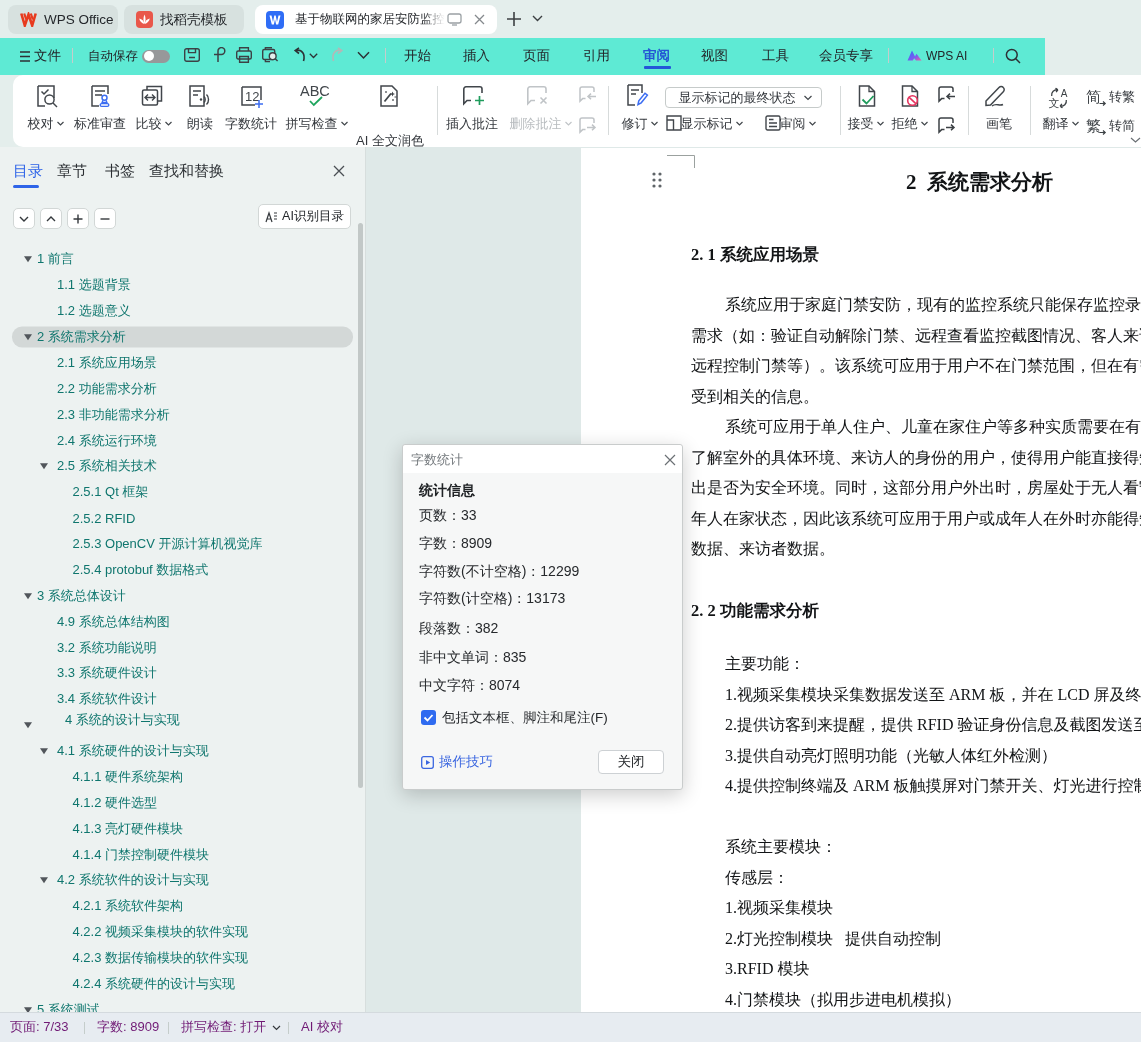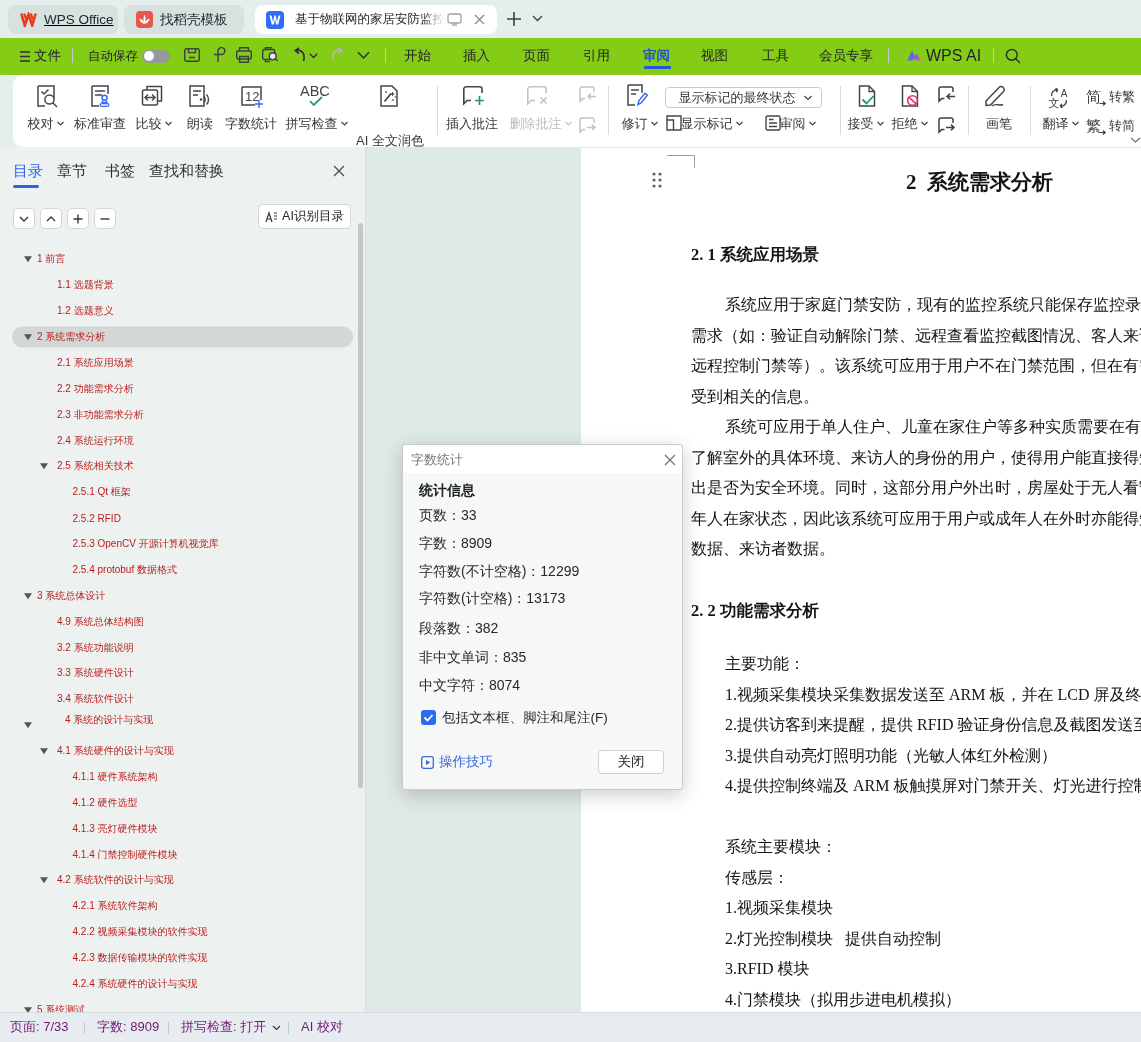--- a/index.html
+++ b/index.html
@@ -9,40 +9,40 @@
   svg { display:block; }
 
   
   .tabbar { position:absolute; left:0; top:0; width:1141px; height:38px; background:#e4eeec; }
   .tab { position:absolute; top:5px; height:29px; border-radius:8px; display:flex; align-items:center; }
   .tab.gray { background:#d7e1df; }
   .tab.active { background:#ffffff; }
   .tabtxt { font-size:13.5px; color:#24272b; }
 
   
-  .menubar { position:absolute; left:0; top:38px; width:1141px; height:37px; background:#84cc16; }
+  .menubar { position:absolute; left:0; top:38px; width:1045px; height:37px; background:#5eead4; }
   .mitem { font-size:13.5px; color:#23262a; }
   .mitem.sel { color:#2455d4; font-weight:bold; }
   .vsep { position:absolute; width:1px; background:#c5cdcb; }
 
   
   .ribbonbg { position:absolute; left:0; top:75px; width:1141px; height:72px; background:#e4eeec; }
   .panel { position:absolute; left:13px; top:75px; width:1128px; height:72px; background:#ffffff; border-radius:10px 0 0 10px; }
   .rlab { font-size:13px; color:#33373c; }
   .rlab.dis { color:#b8bcbf; }
   .rsep { position:absolute; width:1px; background:#d7dbdb; top:86px; height:49px; }
 
   
   .contentbg { position:absolute; left:0; top:147px; width:1141px; height:865px; background:#dfe9e8; }
   .sidebar { position:absolute; left:0; top:147px; width:366px; height:865px; background:#edf2f1; border-right:1px solid #d7dedd; }
   .stab { font-size:15px; color:#2b2f33; }
   .stab.sel { color:#2e64e8;text-align:center; }
   .sbtn { position:absolute; top:61px; width:22px; height:21px; background:#fff; border:1px solid #d2d7d6; border-radius:5px; display:flex; align-items:center; justify-content:center; }
   .aibtn { position:absolute; top:57px; left:258px; width:93px; height:25px; background:#fff; border:1px solid #d2d7d6; border-radius:5px; display:flex; align-items:center; justify-content:center; font-size:12.5px; color:#23262a; }
-  .trow { position:absolute; font-size:10px; color:#b91c1c; white-space:nowrap; transform:translateY(-50%); }
+  .trow { position:absolute; font-size:13px; color:#0f766e; white-space:nowrap; transform:translateY(-50%); }
   .hl { position:absolute; left:12px; width:341px; height:21px; background:#d3d8d7; border-radius:10px; transform:translateY(-50%); }
   .tri { position:absolute; width:0; height:0; border-left:4.5px solid transparent; border-right:4.5px solid transparent; border-top:6px solid #51565b; transform:translateY(-45%); }
   .sscroll { position:absolute; left:358px; top:76px; width:5px; height:565px; background:#c2c8c7; border-radius:3px; }
 
   
   .page { position:absolute; left:581px; top:148px; width:560px; height:864px; background:#ffffff; }
   .doct { position:absolute; white-space:nowrap; transform:translateY(-50%); font-family:"Liberation Serif",serif; color:#121416; }
   .body17 { font-size:16px; }
   .dochead { font-size:16.5px; font-weight:bold; }
 
@@ -52,21 +52,21 @@
 
   
   .dialog { position:absolute; left:402px; top:444px; width:281px; height:346px; background:#f6f7f7; border:1px solid #c9cccc; border-radius:3px; box-shadow:0 5px 20px rgba(0,0,0,0.20); }
   .dtitlebar { position:absolute; left:0; top:0; width:100%; height:28px; background:#ffffff; border-radius:3px 3px 0 0; }
   .drow { font-size:14px; color:#26292c; }
   .closebtn { position:absolute; left:195px; top:305px; width:66px; height:24px; background:#fff; border:1px solid #cdd1d4; border-radius:4px; display:flex; align-items:center; justify-content:center; font-size:13.5px; color:#222528; }
 </style>
 </head>
 <body>
 <div class="tabbar">
-  <div class="tab gray" style="left:8px; width:110px;text-decoration:underline;">
+  <div class="tab gray" style="left:8px; width:110px;">
     <svg style="margin-left:12px" width="17" height="15" viewBox="0 0 17 15">
       <path d="M1.3 1.5 L4.8 13.5 L8.5 2.5 L12.2 13.5 L15.7 1.5" fill="none" stroke="#e83a1e" stroke-width="2.6" stroke-linejoin="miter"></path>
       <path d="M4.2 1.5 L6.2 7.5 M10.8 1.5 L12.8 7.5" stroke="#e83a1e" stroke-width="2.2"></path>
     </svg>
     <span class="tabtxt" style="margin-left:7px">WPS Office</span>
   </div>
   <div class="tab gray" style="left:124px; width:120px;">
     <svg style="margin-left:12px" width="17" height="17" viewBox="0 0 17 17">
       <rect x="0" y="0" width="17" height="17" rx="4" fill="#e9574a"></rect>
       <path d="M8.5 3.5 C7.1 6.8 7.1 10 8.5 12.8 C9.9 10 9.9 6.8 8.5 3.5 Z" fill="#fff"></path>
@@ -149,21 +149,21 @@
   <svg style="position:absolute; left:907px; top:12px;" width="15" height="11" viewBox="0 0 15 11">
     <defs>
         <linearGradient id="ai1" x1="0" y1="0" x2="1" y2="1">
       <stop offset="0" stop-color="#2f6df6"></stop>
           <stop offset="0.6" stop-color="#7b5bf0"></stop>
           <stop offset="1" stop-color="#f05fa0"></stop>
     </linearGradient>
       </defs>
     <path d="M0.5 10.5 L5 0.5 L8 6.5 L9.5 3.8 L14.5 10.5 L9 10.5 L7.2 8.2 L5.8 10.5 Z" fill="url(#ai1)"></path>
   </svg>
-  <span class="t" style="left:926px; top:18px; font-size:16px; color:#23262a;">WPS AI</span>
+  <span class="t" style="left:926px; top:18px; font-size:12px; color:#23262a;">WPS AI</span>
   <div class="vsep" style="left:993px; top:10px; height:15px;"></div>
   <svg style="position:absolute; left:1005px; top:10px;" width="16" height="16" viewBox="0 0 16 16">
     <circle cx="6.8" cy="6.8" r="5.4" fill="none" stroke="#2d3135" stroke-width="1.5"></circle>
     <path d="M10.8 10.8 L15 15" stroke="#2d3135" stroke-width="1.5"></path>
   </svg>
 </div>
 <div class="ribbonbg"></div>
 <div class="panel"></div>
 <style>
  .rc { position:absolute; transform:translate(-50%,-50%); white-space:nowrap; }

